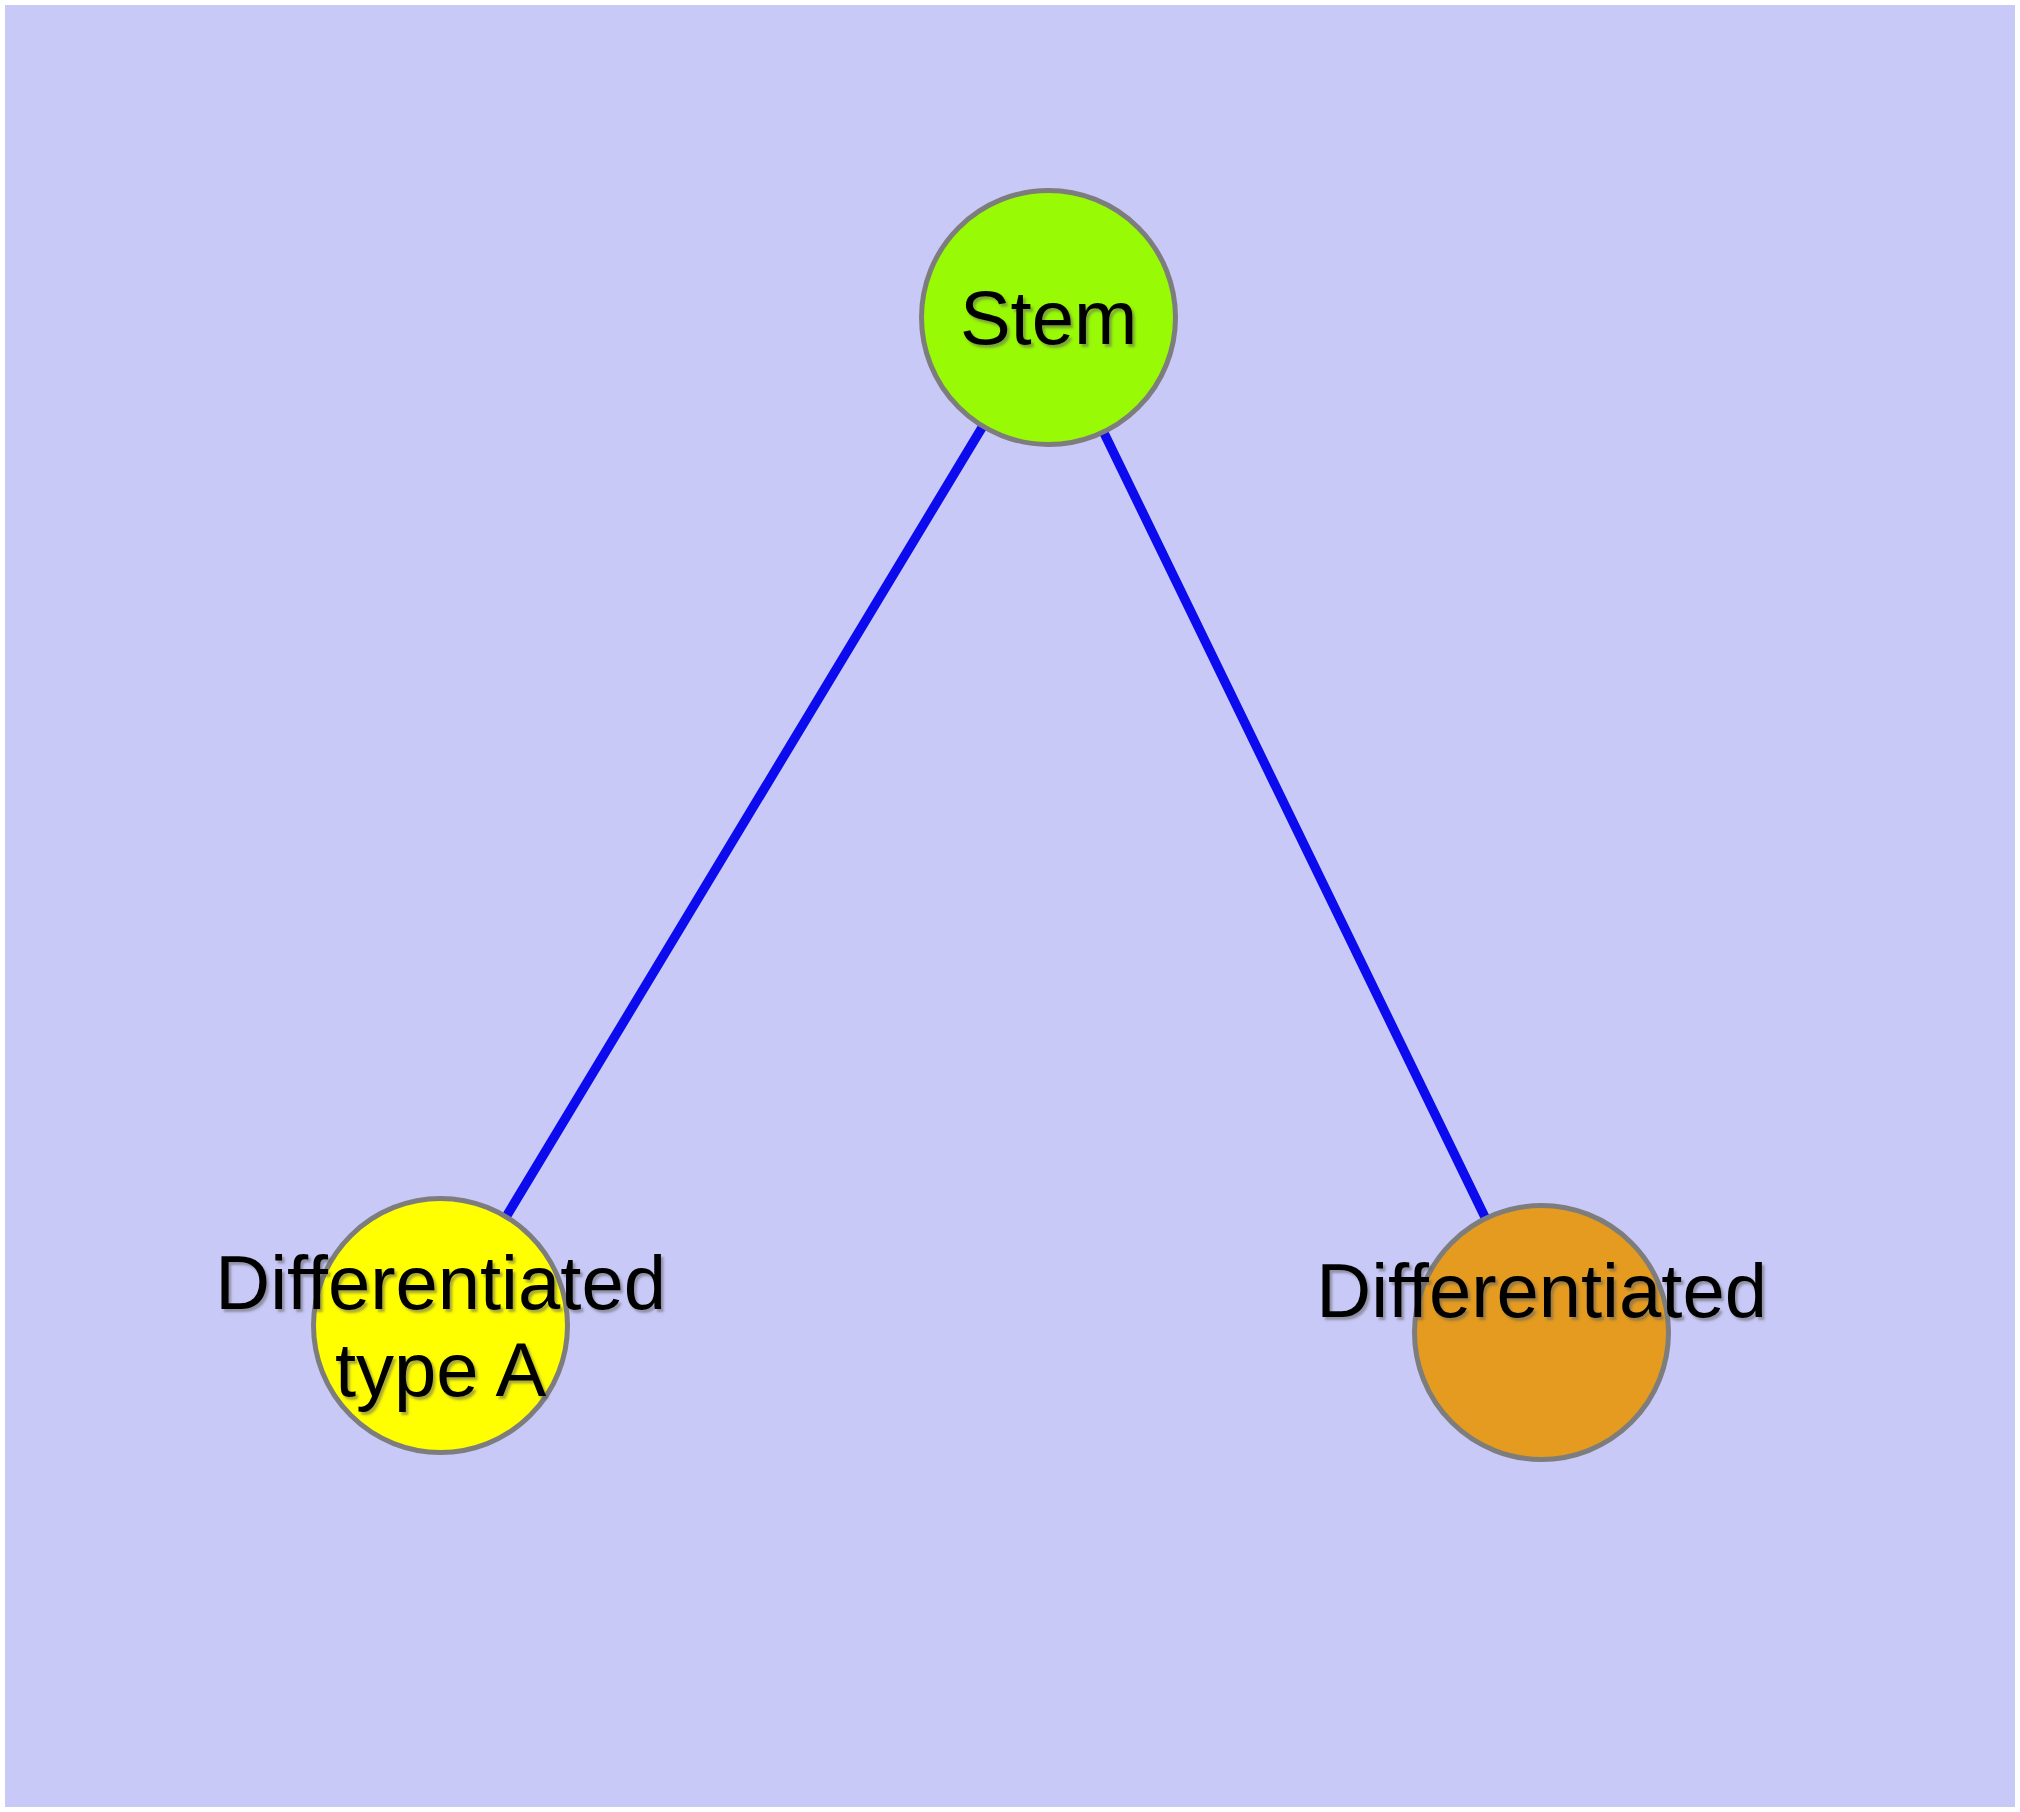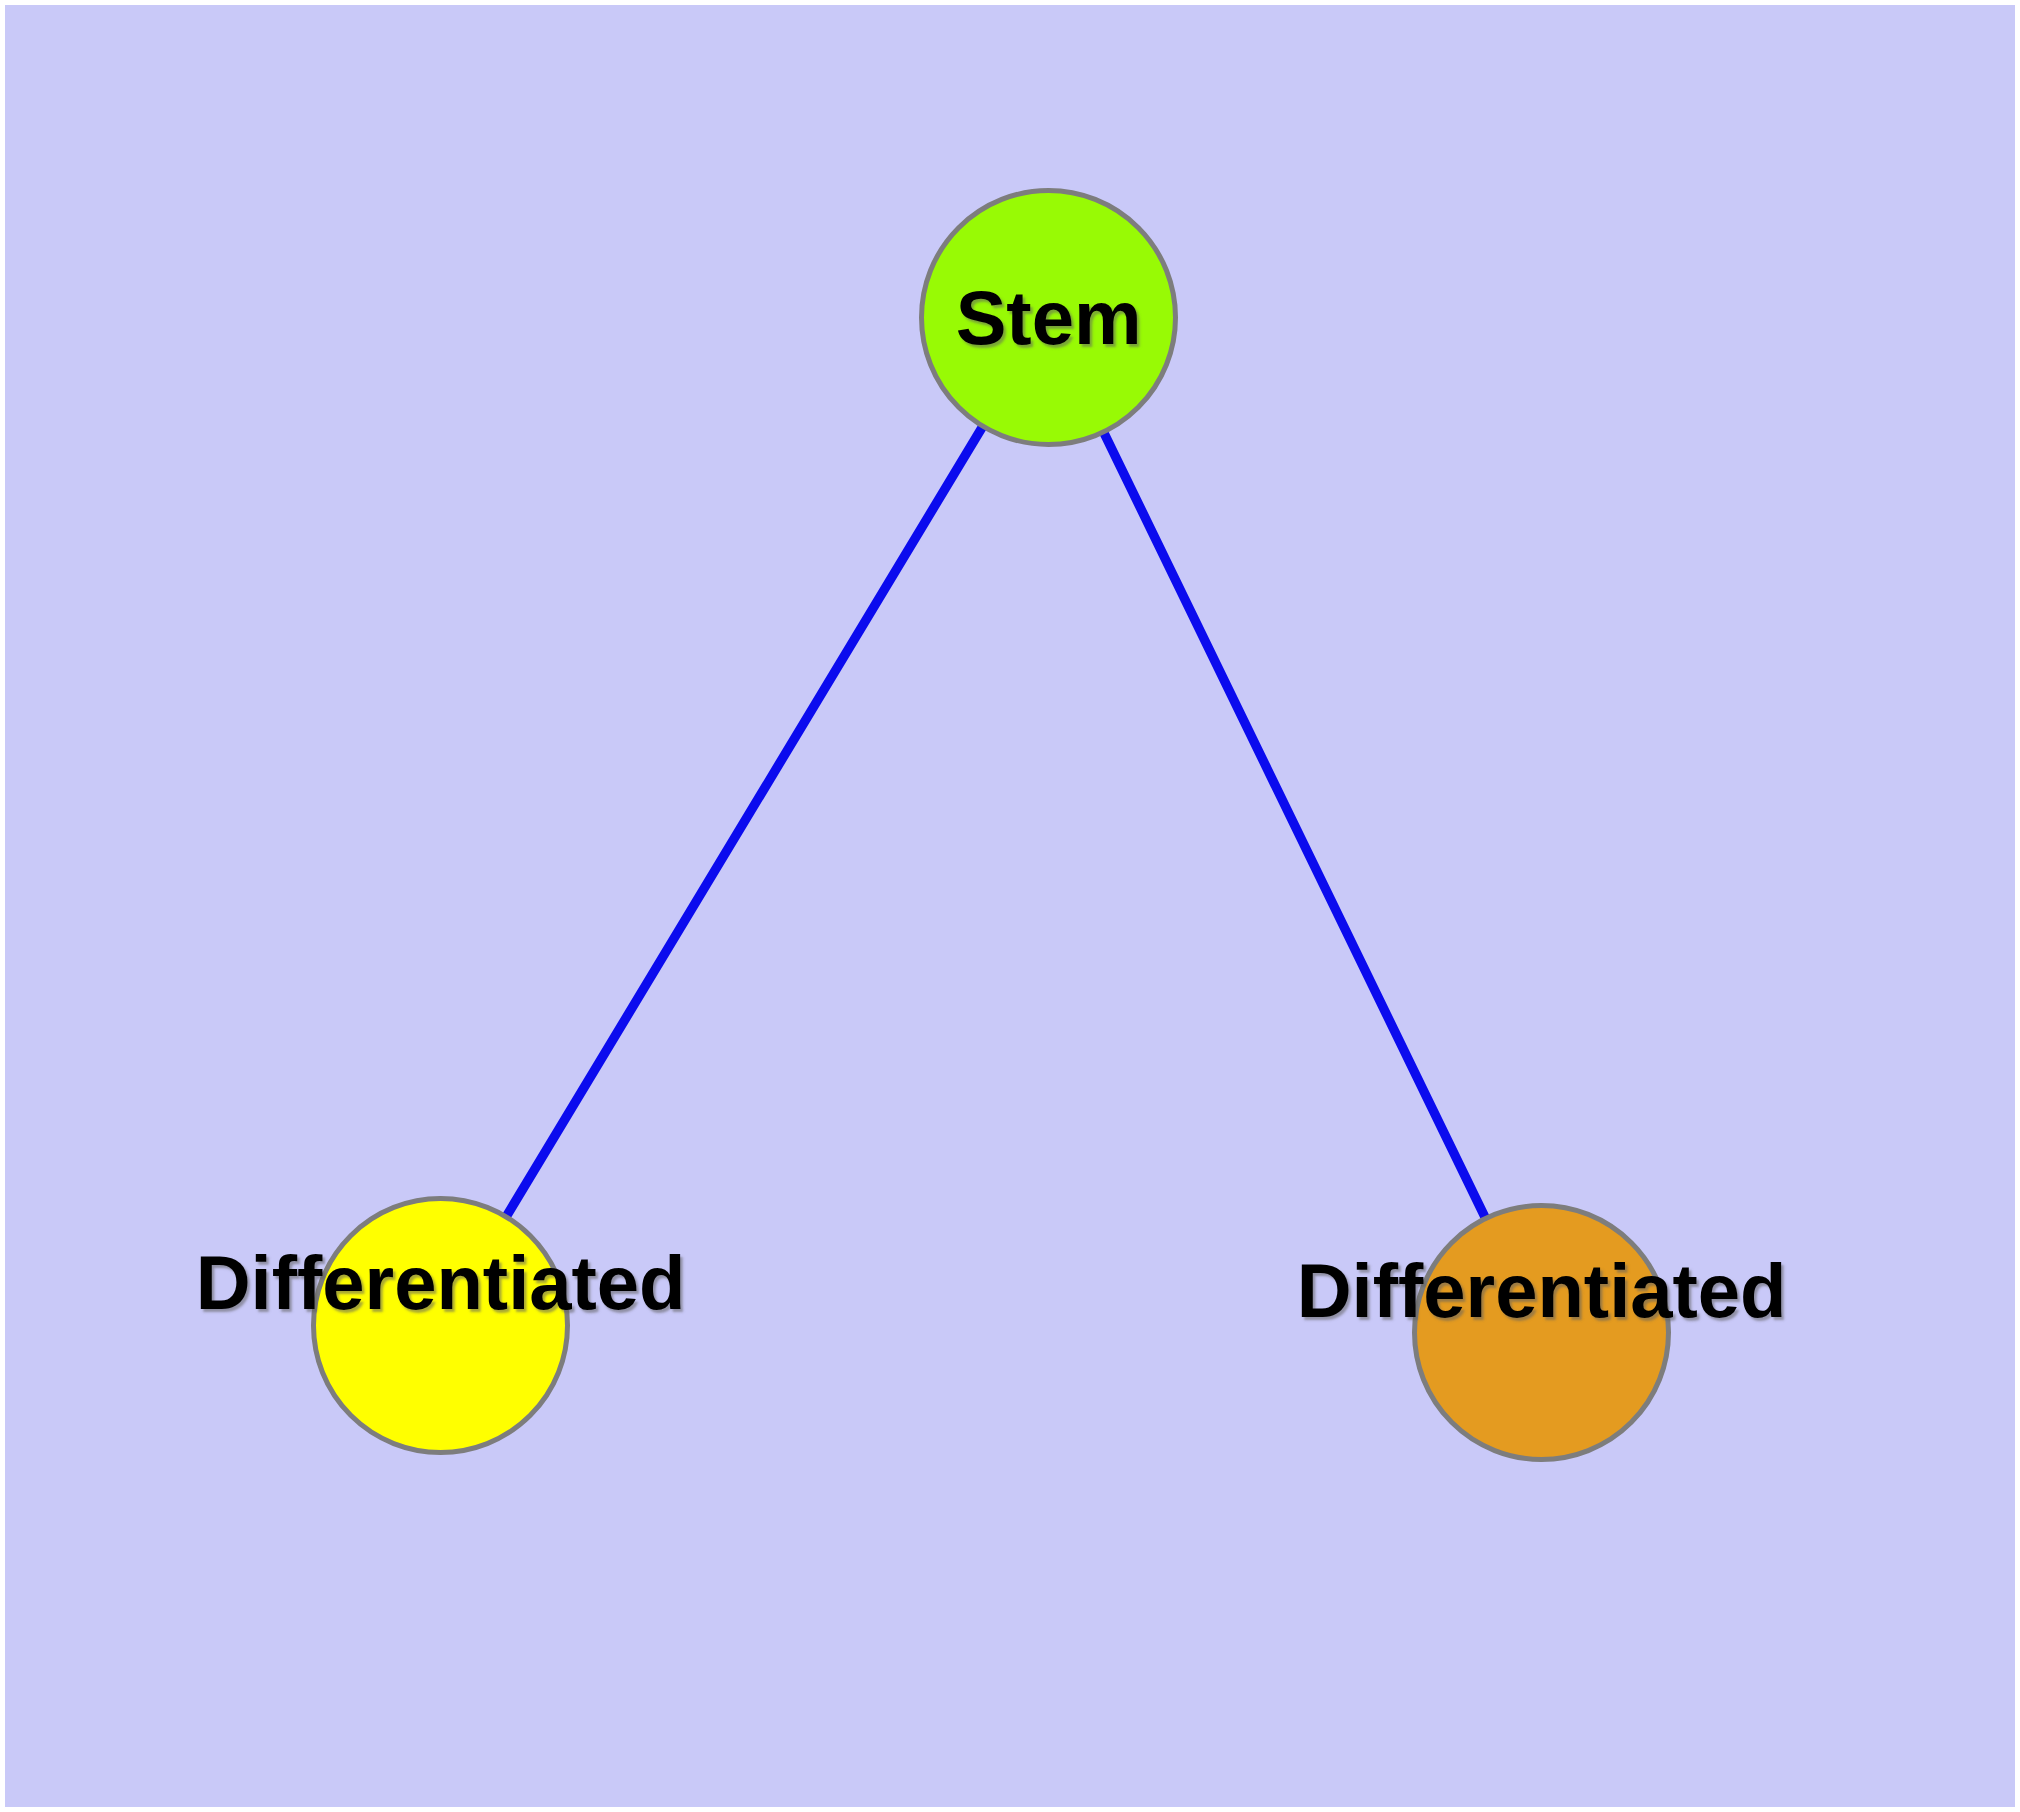--- a/index.html
+++ b/index.html
@@ -40,21 +40,21 @@
     border-radius: 50%;
     z-index: 2;
     display: flex;
     align-items: center;
     justify-content: center;
   }
   .node-stem   { left: 914px; top: 183px; }
   .node-type-a { left: 306px;  top: 1191px; }
   .node-type-b { left: 1407px; top: 1198px; }
   .node-label, .float-label {
-    font-weight: bold;
+    font-weight: normal;
     color: #000000;
     font-size: 76px;
     line-height: 1.15;
     text-align: center;
     text-shadow: 2.5px 3.4px 2.5px rgba(96,96,96,0.55);
     white-space: nowrap;
   }
   .float-label {
     position: absolute;
     width: 763px;
@@ -78,20 +78,21 @@
     <div class="node node-stem" style="background: rgb(152, 250, 5);">
       <span class="node-label">Stem</span>
     </div>
 
     <div class="node node-type-a" style="background: rgb(255, 255, 0);"></div>
 
     <div class="node node-type-b" style="background: rgb(228, 155, 32);"></div>
 
     <div class="float-label label-type-a">
       <div>Differentiated</div>
+      <div>type A</div>
     </div>
 
     <div class="float-label label-type-b">
       <div>Differentiated</div>
     </div>
 
   </div>
 </div>
 
 

